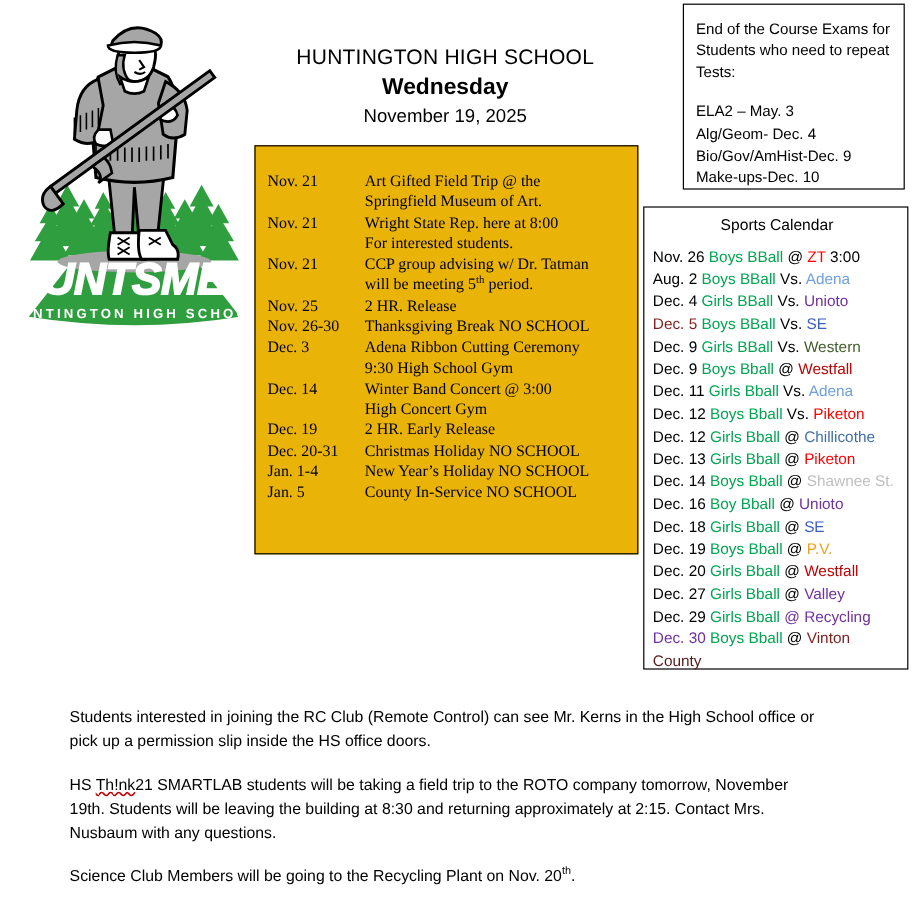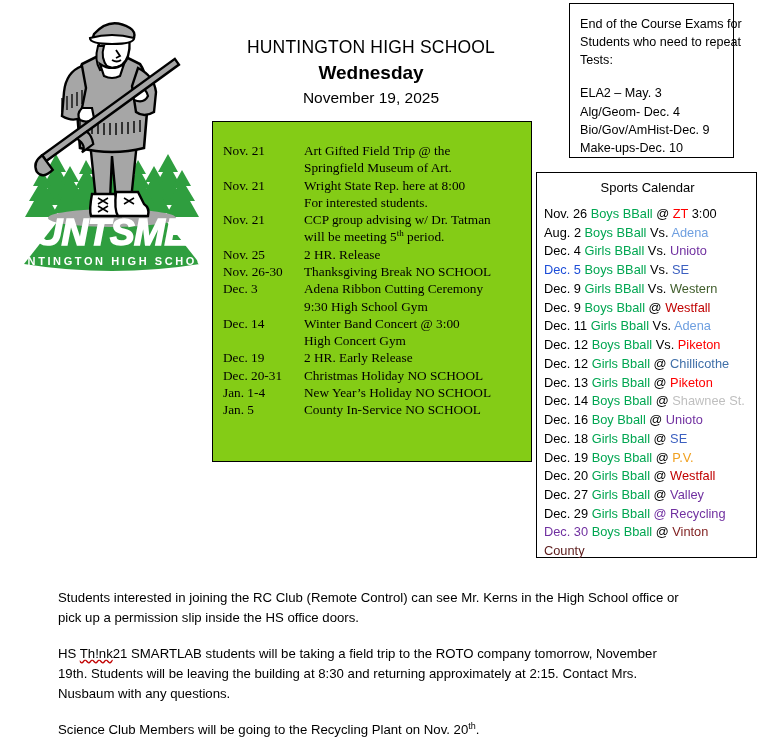--- a/index.html
+++ b/index.html
@@ -48,42 +48,42 @@
     font-size: 15.5px;
     margin-top: 2px;
   }
 
   
   #events-box {
     position: absolute;
     left: 212px; top: 121px;
     width: 320px; height: 341px;
     border: 1.6px solid #000;
-    background: #84cc16;
+    background: #eab308;
     padding: 20px 6px 0 10px;
   }
   .ev-table { border-collapse: collapse; width: 100%; }
   .ev-table td {
     font-family: "Liberation Serif", serif;
     font-size: 13.3px;
     line-height: 1.30;
     vertical-align: top;
     padding: 0;
     white-space: nowrap;
   }
   .ev-date { width: 79px; padding-right: 2px !important; }
   .ev-desc { padding-left: 2px !important; }
   .ev-desc .cont { display: block; }
   sup { font-size: 0.68em; vertical-align: super; line-height: 0; }
 
   
   #exam-box {
     position: absolute;
     left: 569px; top: 3px;
-    width: 165px; height: 155px;
+    width: 185px; height: 155px;
     border: 1.6px solid #000;
     background: #fff;
     padding: 11px 8px 0 10px;
   }
   #exam-box .line {
     font-size: 12.6px;
     line-height: 1.44;
     white-space: nowrap;
   }
   #exam-box .spacer { height: 15px; }
@@ -275,21 +275,21 @@
         <div class="line">Make-ups-Dec. 10</div>
       </div>
   </div>
 
   <div id="sports-box">
     <div id="sports-title">Sports Calendar</div>
     <div id="sports-list">
         <div class="sp-row"><span style="color: rgb(0, 0, 0);">Nov. 26</span> <span style="color: rgb(0, 166, 81);">Boys BBall</span> <span style="color: rgb(0, 0, 0);">@</span> <span style="color: rgb(255, 0, 0);">ZT</span> <span style="color: rgb(0, 0, 0);">3:00</span></div>
         <div class="sp-row"><span style="color: rgb(0, 0, 0);">Aug. 2</span> <span style="color: rgb(0, 166, 81);">Boys BBall</span> <span style="color: rgb(0, 0, 0);">Vs.</span> <span style="color: rgb(110, 159, 224);">Adena</span></div>
         <div class="sp-row"><span style="color: rgb(0, 0, 0);">Dec. 4</span> <span style="color: rgb(0, 166, 81);">Girls BBall</span> <span style="color: rgb(0, 0, 0);">Vs.</span> <span style="color: rgb(112, 48, 160);">Unioto</span></div>
-        <div class="sp-row"><span style="color: #1d4ed8;">Dec. 5</span> <span style="color: rgb(0, 166, 81);">Boys BBall</span> <span style="color: rgb(0, 0, 0);">Vs.</span> <span style="color: rgb(59, 95, 192);">SE</span></div>
+        <div class="sp-row"><span style="color: #7f1d1d;">Dec. 5</span> <span style="color: rgb(0, 166, 81);">Boys BBall</span> <span style="color: rgb(0, 0, 0);">Vs.</span> <span style="color: rgb(59, 95, 192);">SE</span></div>
         <div class="sp-row"><span style="color: rgb(0, 0, 0);">Dec. 9</span> <span style="color: rgb(0, 166, 81);">Girls BBall</span> <span style="color: rgb(0, 0, 0);">Vs.</span> <span style="color: rgb(63, 92, 42);">Western</span></div>
         <div class="sp-row"><span style="color: rgb(0, 0, 0);">Dec. 9</span> <span style="color: rgb(0, 166, 81);">Boys Bball</span> <span style="color: rgb(0, 0, 0);">@</span> <span style="color: rgb(192, 0, 0);">Westfall</span></div>
         <div class="sp-row"><span style="color: rgb(0, 0, 0);">Dec. 11</span> <span style="color: rgb(0, 166, 81);">Girls Bball</span> <span style="color: rgb(0, 0, 0);">Vs.</span> <span style="color: rgb(110, 159, 224);">Adena</span></div>
         <div class="sp-row"><span style="color: rgb(0, 0, 0);">Dec. 12</span> <span style="color: rgb(0, 166, 81);">Boys Bball</span> <span style="color: rgb(0, 0, 0);">Vs.</span> <span style="color: rgb(255, 0, 0);">Piketon</span></div>
         <div class="sp-row"><span style="color: rgb(0, 0, 0);">Dec. 12</span> <span style="color: rgb(0, 166, 81);">Girls Bball</span> <span style="color: rgb(0, 0, 0);">@</span> <span style="color: rgb(63, 111, 168);">Chillicothe</span></div>
         <div class="sp-row"><span style="color: rgb(0, 0, 0);">Dec. 13</span> <span style="color: rgb(0, 166, 81);">Girls Bball</span> <span style="color: rgb(0, 0, 0);">@</span> <span style="color: rgb(255, 0, 0);">Piketon</span></div>
         <div class="sp-row"><span style="color: rgb(0, 0, 0);">Dec. 14</span> <span style="color: rgb(0, 166, 81);">Boys Bball</span> <span style="color: rgb(0, 0, 0);">@</span> <span style="color: rgb(191, 191, 191);">Shawnee St.</span></div>
         <div class="sp-row"><span style="color: rgb(0, 0, 0);">Dec. 16</span> <span style="color: rgb(0, 166, 81);">Boy Bball</span> <span style="color: rgb(0, 0, 0);">@</span> <span style="color: rgb(112, 48, 160);">Unioto</span></div>
         <div class="sp-row"><span style="color: rgb(0, 0, 0);">Dec. 18</span> <span style="color: rgb(0, 166, 81);">Girls Bball</span> <span style="color: rgb(0, 0, 0);">@</span> <span style="color: rgb(59, 95, 192);">SE</span></div>
         <div class="sp-row"><span style="color: rgb(0, 0, 0);">Dec. 19</span> <span style="color: rgb(0, 166, 81);">Boys Bball</span> <span style="color: rgb(0, 0, 0);">@</span> <span style="color: rgb(240, 160, 32);">P.V.</span></div>

